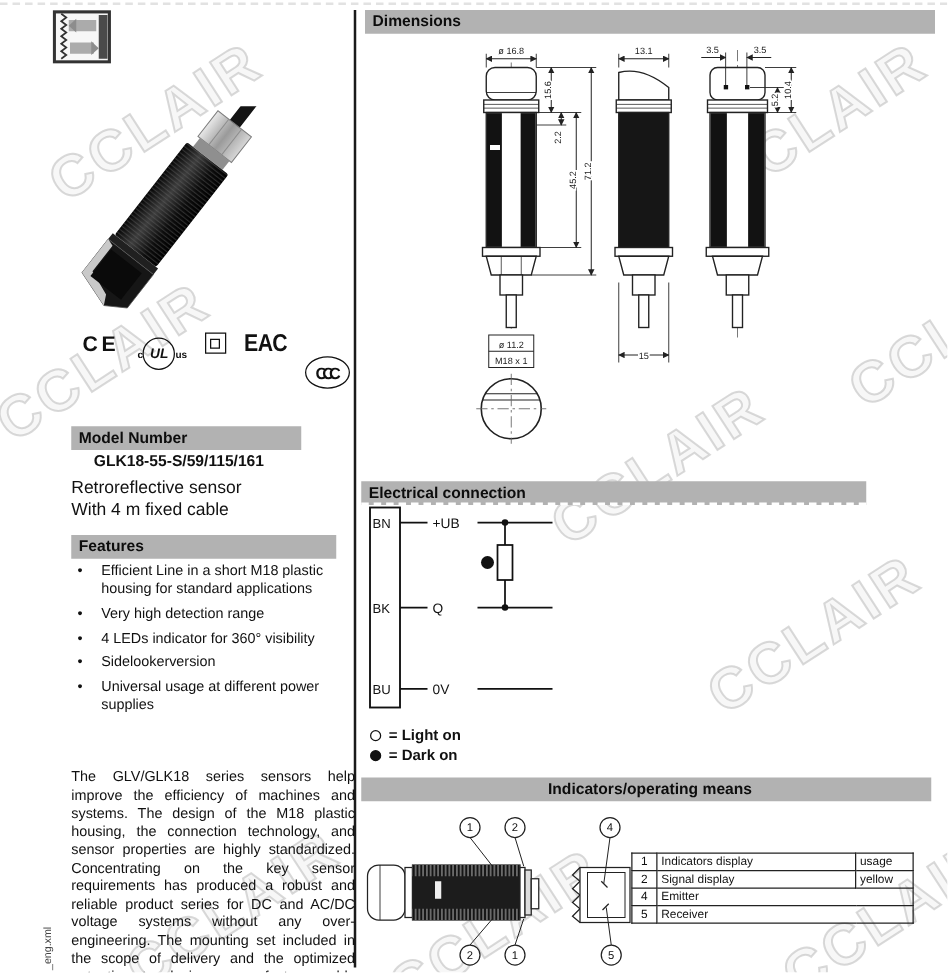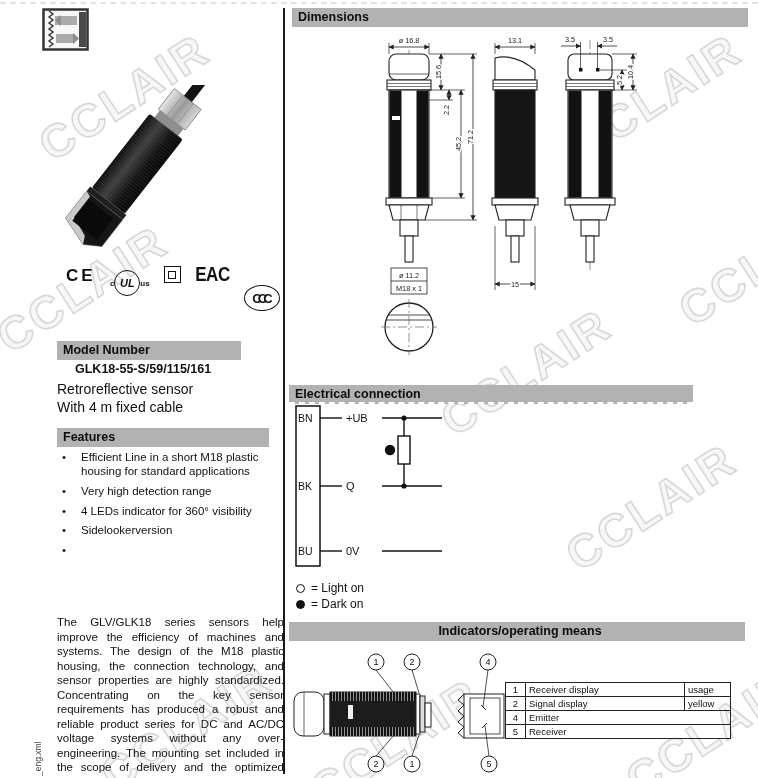--- a/index.html
+++ b/index.html
@@ -30,21 +30,21 @@
             font-size:11px;font-weight:bold;font-style:italic;}
   .sq-outer{width:15px;height:15px;border:1.8px solid #111;display:flex;
             align-items:center;justify-content:center;}
   .sq-inner{width:6px;height:6px;border:1.8px solid #111;}
   .eac{font-size:17px;font-weight:bold;letter-spacing:-0.5px;transform:scaleY(1.15);}
   .cccmark{width:36px;height:26px;border:1.8px solid #111;border-radius:50%;
            display:flex;align-items:center;justify-content:center;
            font-size:13px;font-weight:bold;letter-spacing:-4px;padding-right:3px;box-sizing:border-box;margin-top:19px;}
   .sidelabel{position:absolute;left:33px;top:722px;font-size:8.5px;color:#444;
              writing-mode:vertical-rl;transform:rotate(180deg);height:54px;}
-  .legend{position:absolute;left:296px;top:580px;font-size:12px;}
+  .legend{position:absolute;left:296px;top:580px;font-size:12px;font-weight:bold;}
   .legrow{display:flex;align-items:center;height:16px;}
   .sym{width:9px;height:9px;border-radius:50%;margin-right:6px;flex:0 0 9px;}
   .sym.open{border:1.6px solid #111;background:#fff;box-sizing:border-box;}
   .sym.fill{background:#111;border:1.6px solid #111;box-sizing:border-box;}
   table.ind{position:absolute;left:505px;top:682px;border-collapse:collapse;
             font-size:9.5px;table-layout:fixed;width:226px;}
   table.ind td{border:1.2px solid #222;height:13px;padding:0 3px;overflow:hidden;white-space:nowrap;}
   td.cno{width:13px;text-align:center;padding:0 1px;}
   td.cval{width:39px;}
   svg text{font-family:"Liberation Sans","DejaVu Sans",sans-serif;}
@@ -147,20 +147,21 @@
     <div class="feat-item">
         <span class="b">•</span>
         <span>4 LEDs indicator for 360° visibility</span>
       </div>
     <div class="feat-item">
         <span class="b">•</span>
         <span>Sidelookerversion</span>
       </div>
     <div class="feat-item">
         <span class="b">•</span>
+        <span>Universal usage at different power supplies</span>
       </div>
   </div>
 
   <div class="para">The GLV/GLK18 series sensors help improve the efficiency of machines and systems. The design of the M18 plastic housing, the connection technology, and sensor properties are highly standardized. Concentrating on the key sensor requirements has produced a robust and reliable product series for DC and AC/DC voltage systems without any over-engineering. The mounting set included in the scope of delivery and the optimized potentiometer design ensure fast assembly and easy configuration.</div>
 
   <div class="sidelabel">_eng.xml</div>
 
   <div class="hbar" style="left:292px;top:8px;width:456px;">Dimensions</div>
 
   <svg class="t" style="left:289px;top:30px;" width="456" height="335" viewBox="0 0 456 335">
@@ -349,21 +350,21 @@
     <text class="callout" x="84" y="117">2</text>
     <text class="callout" x="120" y="117">1</text>
     <text class="callout" x="196" y="15">4</text>
     <text class="callout" x="197" y="117">5</text>
   </svg>
 
   <table class="ind">
     <tbody>
       <tr>
         <td class="cno">1</td>
-        <td>Receiver display</td>
+        <td>Indicators display</td>
         <td class="cval">usage</td>
       </tr>
       <tr>
         <td class="cno">2</td>
         <td>Signal display</td>
         <td class="cval">yellow</td>
       </tr>
       <tr>
         <td class="cno">4</td>
         <td colspan="2">Emitter</td>

